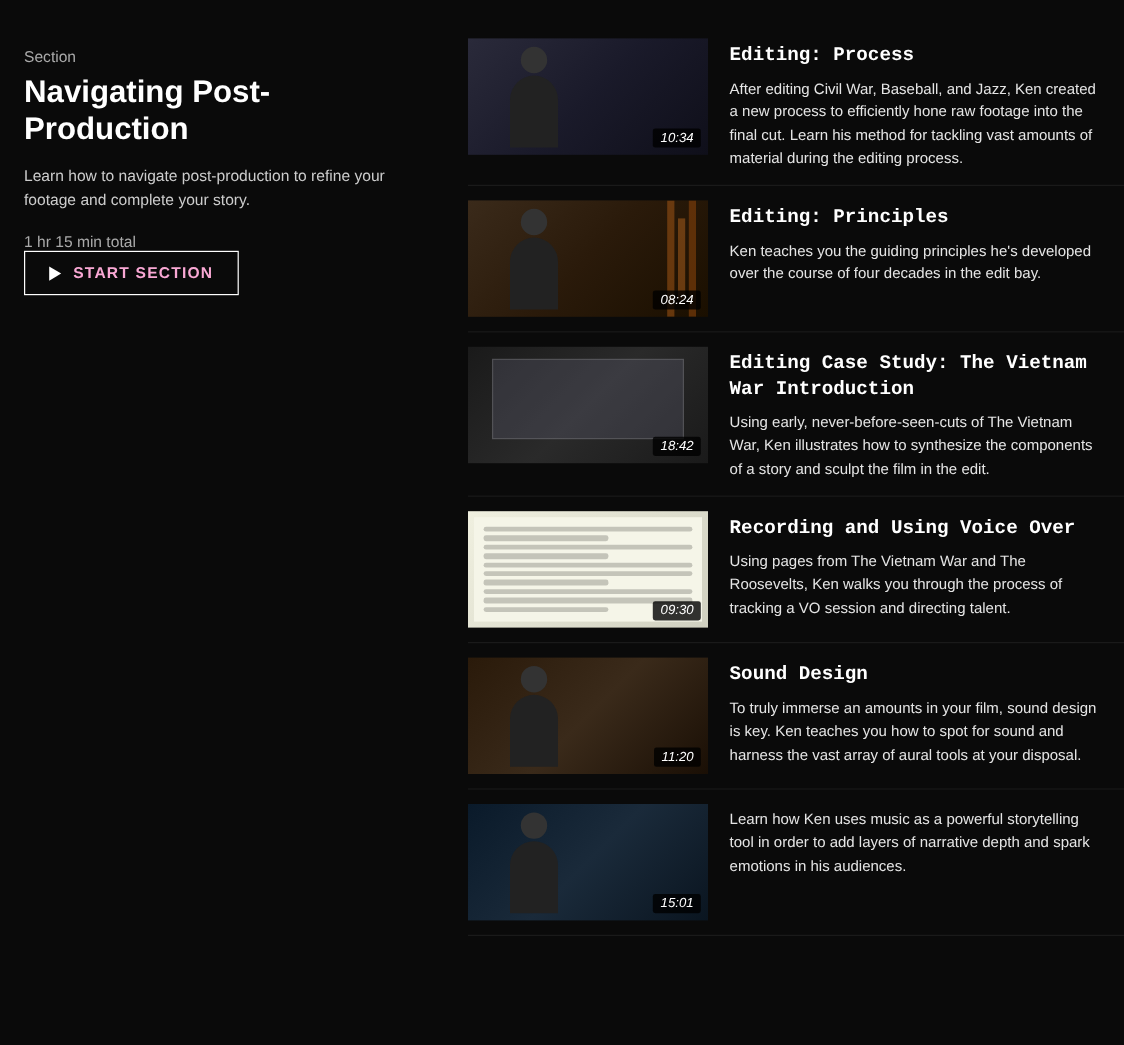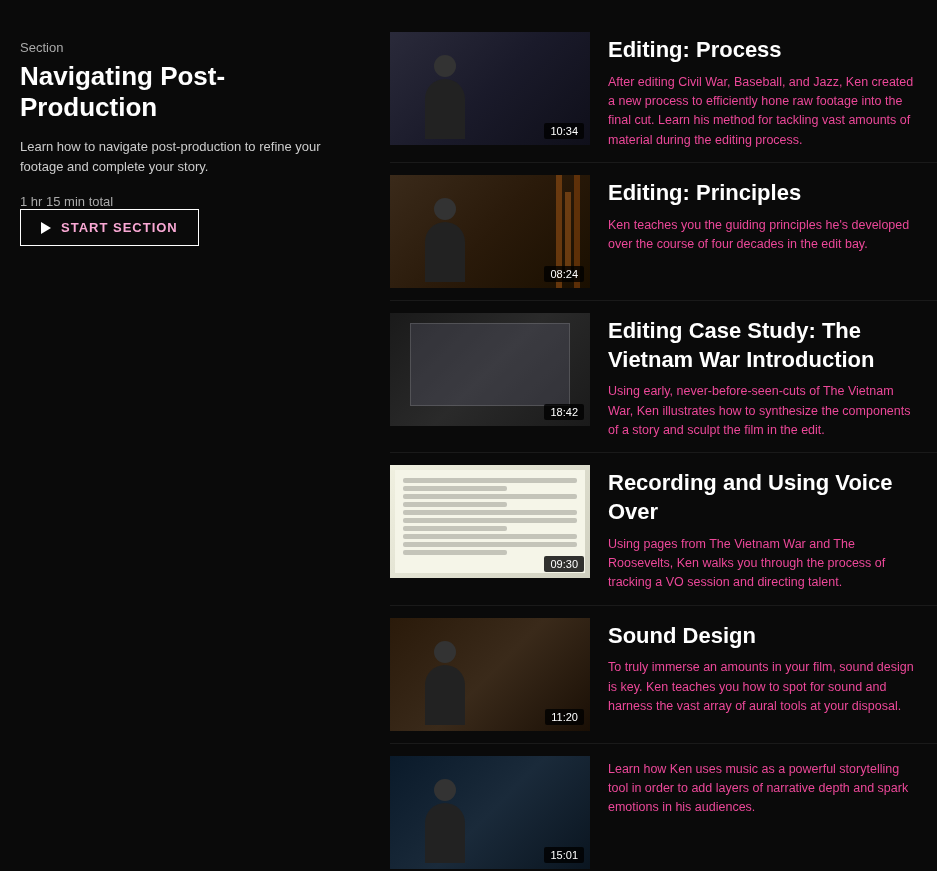--- a/index.html
+++ b/index.html
@@ -81,25 +81,26 @@
     .video-item {
       display: flex;
       align-items: flex-start;
       padding: 12px 20px 12px 0;
       border-bottom: 1px solid #1a1a1a;
       gap: 18px;
     }
     .video-thumbnail {
       width: 200px;
       min-width: 200px;
-      height: 113px;
+      height: 97px;
       background: #1a1a1a;
       position: relative;
       overflow: hidden;
       flex-shrink: 0;
+      font-style: italic;
     }
     
     .thumb-1 { background: linear-gradient(135deg, #2a2a3a 0%, #1a1a2a 50%, #0f0f1a 100%); }
     .thumb-2 { background: linear-gradient(135deg, #3a2a1a 0%, #2a1a0a 50%, #1a0f00 100%); }
     .thumb-3 { background: linear-gradient(135deg, #1a1a1a 0%, #2a2a2a 50%, #1a1a1a 100%); }
     .thumb-4 { background: linear-gradient(135deg, #f0f0e0 0%, #e0e0d0 50%, #d0d0c0 100%); }
     .thumb-5 { background: linear-gradient(135deg, #2a1a0a 0%, #3a2a1a 50%, #1a0f05 100%); }
     .thumb-6 { background: linear-gradient(135deg, #0a1a2a 0%, #1a2a3a 50%, #0a1520 100%); }
     .thumb-screen {
       position: absolute;
@@ -137,30 +138,30 @@
       font-size: 11px;
       padding: 2px 6px;
       font-family: Arial, sans-serif;
       border-radius: 2px;
     }
     .video-info {
       flex: 1;
       padding-top: 4px;
     }
     .video-title {
-      font-size: 22px;
+      font-size: 16px;
       font-weight: bold;
       color: #ffffff;
       margin-bottom: 8px;
-      font-family: Liberation Sans, sans-serif;
+      font-family: Liberation Mono, monospace;
       line-height: 1.3;
     }
     .video-desc {
       font-size: 12.5px;
-      color: #ec4899;
+      color: #e5e5e5;
       line-height: 1.55;
       font-family: Arial, sans-serif;
     }
     
     .thumb-figure {
       position: absolute;
       bottom: 0;
       left: 30px;
       width: 50px;
       height: 90px;

